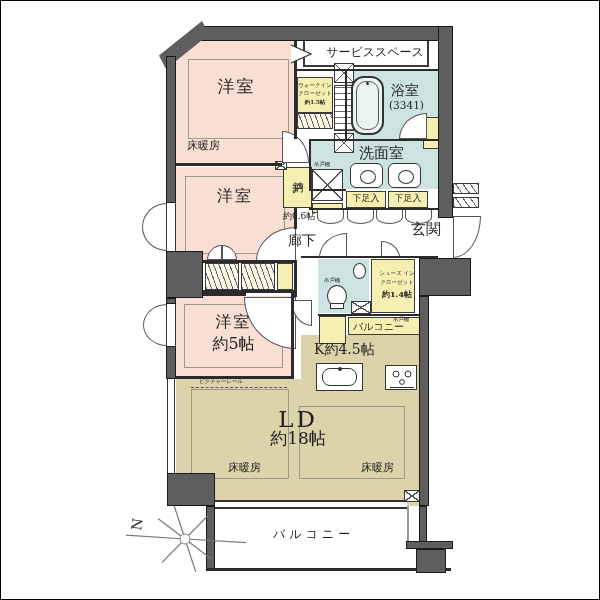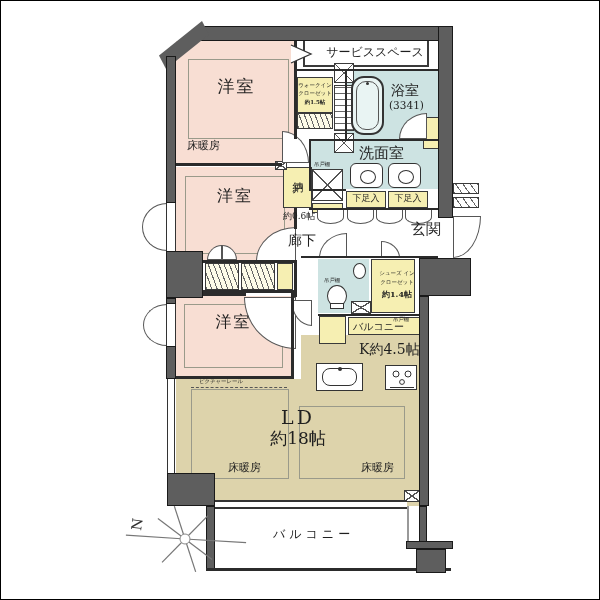--- a/index.html
+++ b/index.html
@@ -138,43 +138,44 @@
     <div>シューズ イン</div>
     <div>クローゼット</div>
     <div style="font-weight:bold;font-size:8px;">約1.4帖</div>
   </div>
 
   <div class="abs twall" style="left:317px;top:313px;width:103px;height:2px;"></div>
   <div class="abs box" style="left:318px;top:315px;width:27px;height:28px;"></div>
   <div class="abs box" style="left:347px;top:316px;width:73px;height:18px;"></div>
   <div class="abs lb" style="left:352px;top:320px;font-size:10px;">バルコニー</div>
   <div class="abs lb tiny" style="left:392px;top:315px;">吊戸棚</div>
-  <div class="abs lb" style="left:313px;top:341px;font-size:14px;margin-left:45px;">K約4.5帖</div>
+  <div class="abs lb" style="left:313px;top:341px;font-size:14px;">K約4.5帖</div>
   <div class="abs fix ksink" style="left:315px;top:362px;width:47px;height:28px;"></div>
   <div class="abs dot" style="left:337px;top:366px;width:4px;height:4px;"></div>
   <div class="abs fix stove" style="left:384px;top:364px;width:32px;height:25px;">
     <svg width="32" height="25" viewBox="0 0 32 25">
         <circle cx="10" cy="8" r="3" fill="none" stroke="#333"></circle>
         <circle cx="22" cy="8" r="3" fill="none" stroke="#333"></circle>
         <circle cx="16" cy="16" r="2.4" fill="none" stroke="#333"></circle>
         <line x1="4" y1="21.5" x2="28" y2="21.5" stroke="#333"></line>
       </svg>
   </div>
 
-  <div class="abs lb ctr" style="left:275px;top:406px;width:44px;font-size:19px;letter-spacing:3px;">LD</div>
+  <div class="abs lb ctr" style="left:275px;top:406px;width:44px;font-size:23px;letter-spacing:3px;">LD</div>
   <div class="abs lb ctr" style="left:252px;top:428px;width:90px;font-size:17px;">約18帖</div>
   <div class="abs lb" style="left:227px;top:461px;font-size:11px;">床暖房</div>
   <div class="abs lb" style="left:360px;top:461px;font-size:11px;">床暖房</div>
   <div class="abs dashline" style="left:190px;top:386px;width:96px;height:0;"></div>
   <div class="abs lb tiny" style="left:198px;top:377px;">ピクチャーレール</div>
 
   <div class="abs lb ctr" style="left:175px;top:76px;width:121px;font-size:17px;letter-spacing:2px;">洋室</div>
   <div class="abs lb" style="left:186px;top:139px;font-size:11px;">床暖房</div>
   <div class="abs lb ctr" style="left:175px;top:186px;width:118px;font-size:16px;letter-spacing:2px;">洋室</div>
   <div class="abs lb ctr" style="left:175px;top:312px;width:115px;font-size:16px;letter-spacing:2px;">洋室</div>
+  <div class="abs lb ctr" style="left:175px;top:334px;width:115px;font-size:16px;">約5帖</div>
 
   <div class="abs box" style="left:282px;top:166px;width:29px;height:41px;"></div>
   <div class="abs lb vtext" style="left:290px;top:172px;font-size:11px;">納戸</div>
   <div class="abs lb" style="left:282px;top:211px;font-size:9px;">約0.6帖</div>
   <div class="abs xbox" style="left:274px;top:160px;width:12px;height:9px;"></div>
 
   <div class="abs twall" style="left:202px;top:259px;width:94px;height:3px;"></div>
   <div class="abs hatch" style="left:204px;top:262px;width:34px;height:27px;"></div>
   <div class="abs hatch" style="left:240px;top:262px;width:34px;height:27px;"></div>
   <div class="abs box" style="left:276px;top:262px;width:16px;height:27px;"></div>

